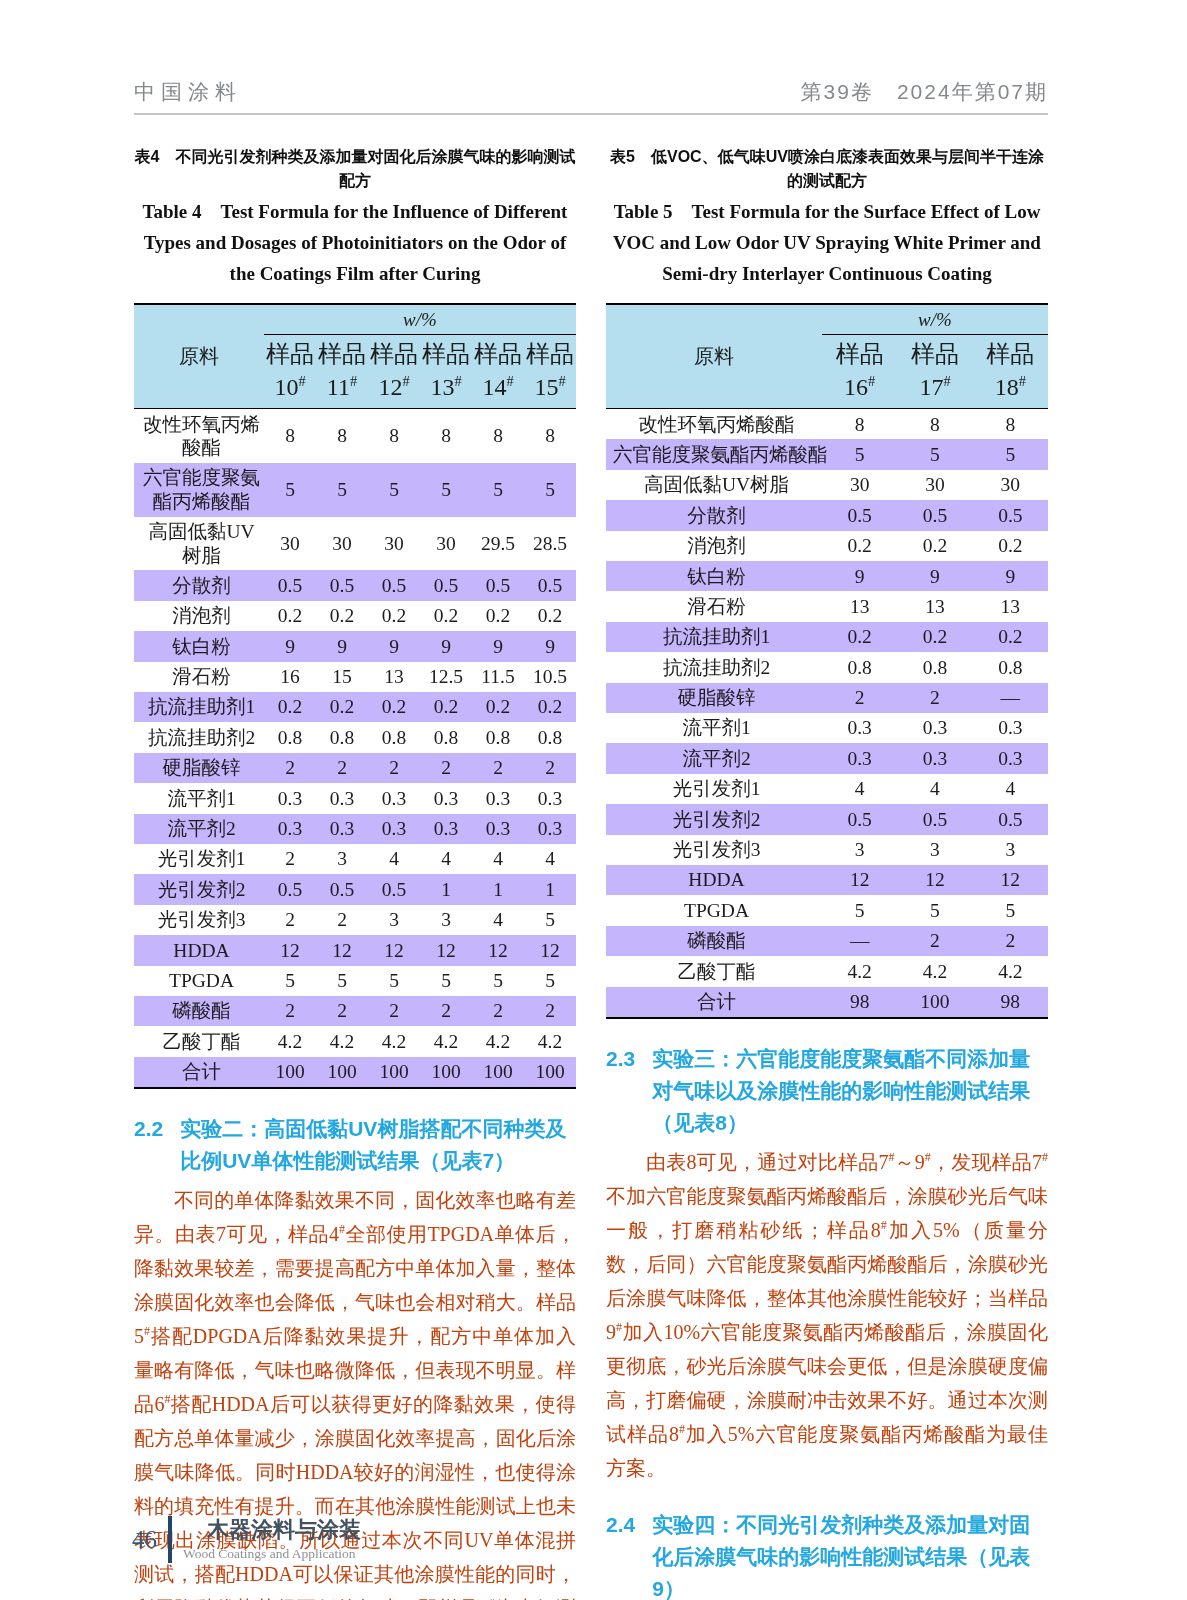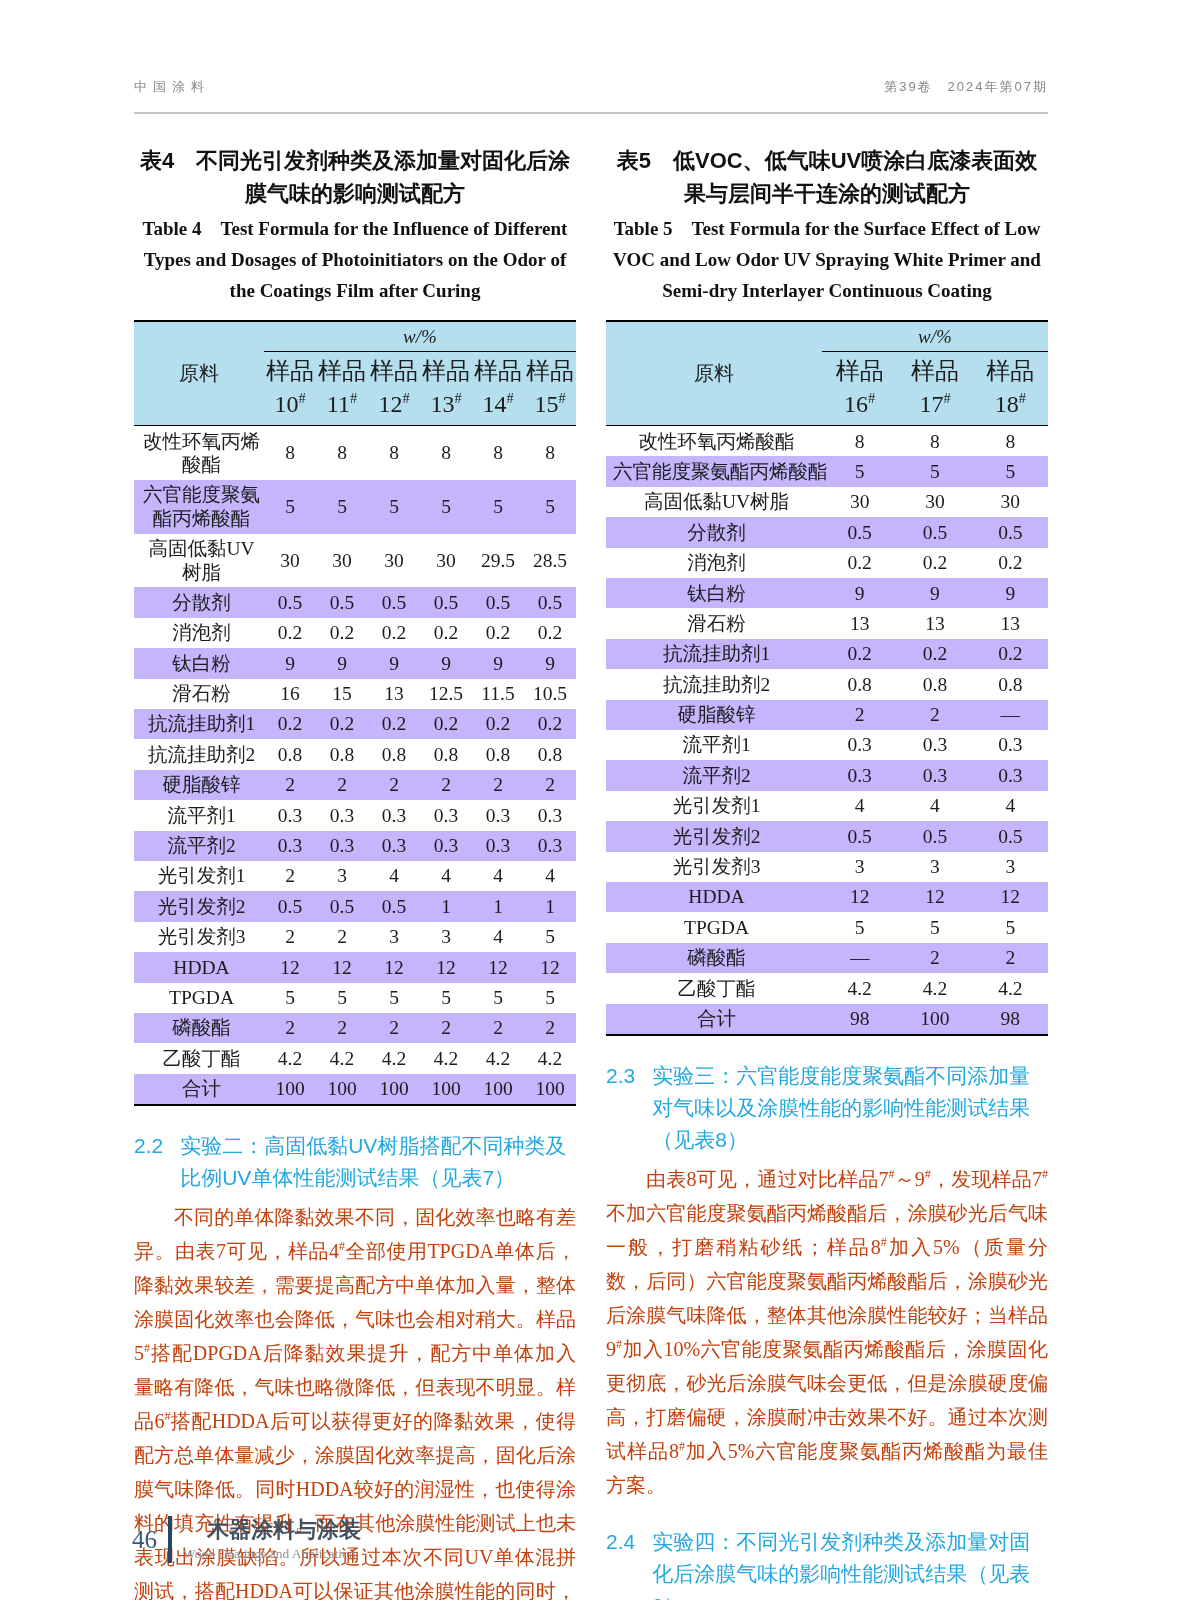--- a/index.html
+++ b/index.html
@@ -8,37 +8,37 @@
     position:relative; width:1187px; height:1600px; margin:0 auto;
     background:#ffffff; overflow:hidden;
     font-family:"Liberation Serif", serif; color:#1c1c1c;
   }
   sup { font-size:60%; line-height:0; vertical-align:super; }
 
   
   .page-header {
     margin:78px 139px 0 134px;
     display:flex; justify-content:space-between; align-items:flex-end;
-    padding-bottom:16px; border-bottom:2px solid #c2c5c7;
+    padding-bottom:7px; border-bottom:2px solid #c2c5c7;
     font-family:"Liberation Sans", sans-serif;
-    font-size:13px; color:#84888b;
+    font-size:21px; color:#84888b;
   }
   .ph-left  { letter-spacing:6px; }
   .ph-right { letter-spacing:2px; }
 
   
   .content {
     display:grid; grid-template-columns:1fr 1fr; column-gap:30px;
     margin:30px 139px 0 134px;
   }
 
   
   .cap-zh {
     font-family:"Liberation Sans", sans-serif;
-    font-weight:bold; font-size:22px; line-height:1.5;
+    font-weight:bold; font-size:16px; line-height:1.5;
     text-align:center; color:#111; margin-bottom:4px;
   }
   .cap-en {
     font-family:"Liberation Serif", serif;
     font-weight:bold; font-size:19px; line-height:1.62;
     text-align:center; color:#111; margin-bottom:14px;
   }
 
   
   table.ftable {
@@ -68,21 +68,21 @@
     padding:3.5px 2px;
   }
   table.ftable tbody td.mat { text-align:center; padding-left:7px; }
   .t5 tbody td.mat { white-space:nowrap; }
   tr.row-blue { background:#c4b5fd; }
   tr.row-white { background:#ffffff; }
 
   
   .sec-head {
     display:flex; gap:17px; margin-top:24px; margin-bottom:6px;
-    font-family:"Liberation Sans", sans-serif; font-weight:normal;
+    font-family:"Liberation Sans", sans-serif; font-weight:bold;
     font-size:21px; line-height:32px; color:#23a7e0;
   }
   .sec-num { flex:0 0 auto; }
   .sec-title { flex:1 1 auto; }
 
   
   .body-par {
     font-size:20px; line-height:34px; text-align:justify;
     text-indent:2em; color:#c2410c;
   }

